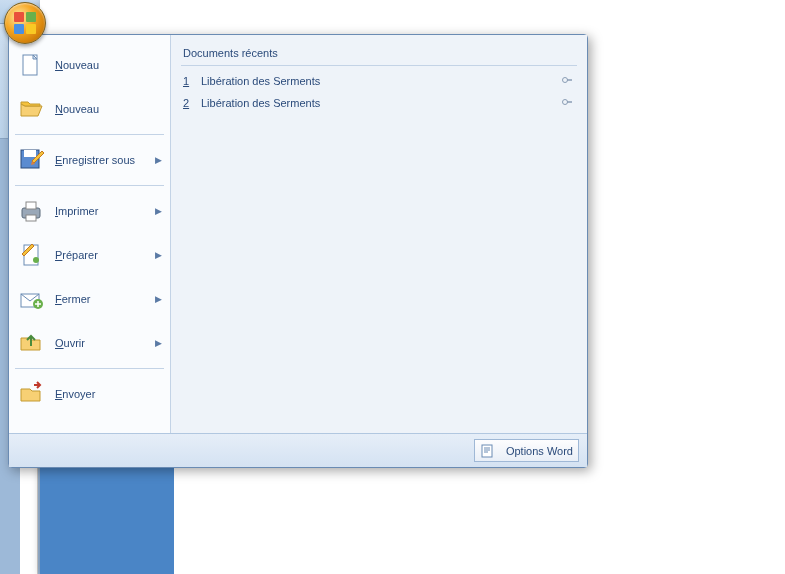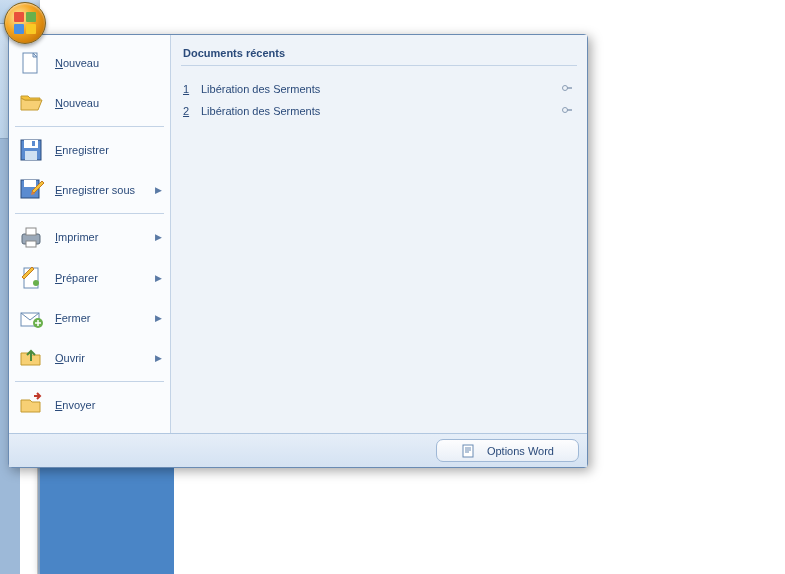--- a/index.html
+++ b/index.html
@@ -30,27 +30,27 @@
 .office-menu{position:absolute;top:34px;left:8px;width:580px;height:434px;background:#f4f8fc;border:1px solid #6a8bb3;border-radius:4px;z-index:15;box-shadow:3px 3px 12px rgba(0,0,0,.35);display:flex;flex-direction:column}
 .menu-body{flex:1;display:flex;overflow:hidden}
 .menu-left{width:162px;background:#fafcfe;border-right:1px solid #c3d3e6;padding:8px 0;display:flex;flex-direction:column}
 .menu-item{display:flex;align-items:center;height:44px;padding:0 8px;color:#2a4a7a;cursor:default;gap:10px;position:relative}
 .menu-sep{height:1px;background:#c3d3e6;margin:3px 6px}
 .mi-ico{width:28px;height:28px;display:flex;align-items:center;justify-content:center;flex-shrink:0}
 .mi-lbl{flex:1;text-decoration:underline;text-decoration-color:transparent}
 .mi-lbl::first-letter{text-decoration:underline}
 .mi-arrow{color:#5a7aa5;font-size:9px}
 .menu-right{flex:1;background:#eef3f9;padding:8px 10px;display:flex;flex-direction:column}
-.recent-hdr{color:#2a4a7a;font-weight:bold;font-size:11px;padding:4px 2px 6px;border-bottom:1px solid #c3d3e6;margin-bottom:12px}
+.recent-hdr{color:#2a4a7a;font-weight:normal;font-size:11px;padding:4px 2px 6px;border-bottom:1px solid #c3d3e6;margin-bottom:4px}
 .recent-item{display:flex;align-items:center;height:22px;color:#2a4a7a;gap:8px;padding:0 2px}
 .recent-num{text-decoration:underline;width:10px}
 .recent-txt{flex:1}
 .pin-ico{width:14px;height:14px;color:#8a9db5}
 .menu-footer{height:34px;background:linear-gradient(#e6eef8,#d4e2f2);border-top:1px solid #b1c7e0;display:flex;justify-content:flex-end;align-items:center;gap:6px;padding:0 8px}
-.foot-btn{height:23px;padding:0 24px;background:linear-gradient(#fdfdfe,#e9eff7);border:1px solid #9fb8d6;border-radius:7px;display:flex;align-items:center;gap:12px;color:#2a4a7a;cursor:default}
+.foot-btn{height:23px;padding:0 5px;background:linear-gradient(#fdfdfe,#e9eff7);border:1px solid #9fb8d6;border-radius:0;display:flex;align-items:center;gap:12px;color:#2a4a7a;cursor:default}
 svg{display:block}
 </style>
 </head>
 <body>
 
 <div class="titlebar">
   <div class="qat">
     <span class="qat-ico">
         <svg width="14" height="14" viewBox="0 0 14 14">
           <rect x="1" y="1" width="12" height="12" fill="#4a7ac0" stroke="#2a4a7a"></rect>
@@ -125,31 +125,20 @@
             <svg width="26" height="26" viewBox="0 0 26 26">
               <path d="M3 8 L3 20 L20 20 L24 10 L7 10 Z" fill="#f7d074" stroke="#c39a30"></path>
               <path d="M3 8 L3 6 L10 6 L12 8 L22 8 L22 10 L7 10 Z" fill="#f5c23c" stroke="#c39a30"></path>
             </svg>
           </span>
         <span class="mi-lbl">Nouveau</span>
       </div>
 
       <div class="menu-sep"></div>
 
-      <div class="menu-item">
-        <span class="mi-ico">
-            <svg width="26" height="26" viewBox="0 0 26 26">
-              <rect x="3" y="3" width="20" height="20" fill="#5a8bd0" stroke="#2a4a7a"></rect>
-              <rect x="6" y="3" width="14" height="8" fill="#fff"></rect>
-              <rect x="7" y="14" width="12" height="9" fill="#cfe0f2"></rect>
-              <rect x="14" y="4" width="3" height="5" fill="#5a8bd0"></rect>
-            </svg>
-          </span>
-        <span class="mi-lbl">Enregistrer</span>
-      </div>
 
       <div class="menu-item">
         <span class="mi-ico">
             <svg width="26" height="26" viewBox="0 0 26 26">
               <rect x="3" y="3" width="18" height="18" fill="#5a8bd0" stroke="#2a4a7a"></rect>
               <rect x="6" y="3" width="12" height="7" fill="#fff"></rect>
               <path d="M14 14 L24 4 L26 6 L16 16 Z" fill="#f5c23c" stroke="#c37a20"></path>
               <path d="M14 14 L13 18 L17 17 Z" fill="#d88040"></path>
             </svg>
           </span>

